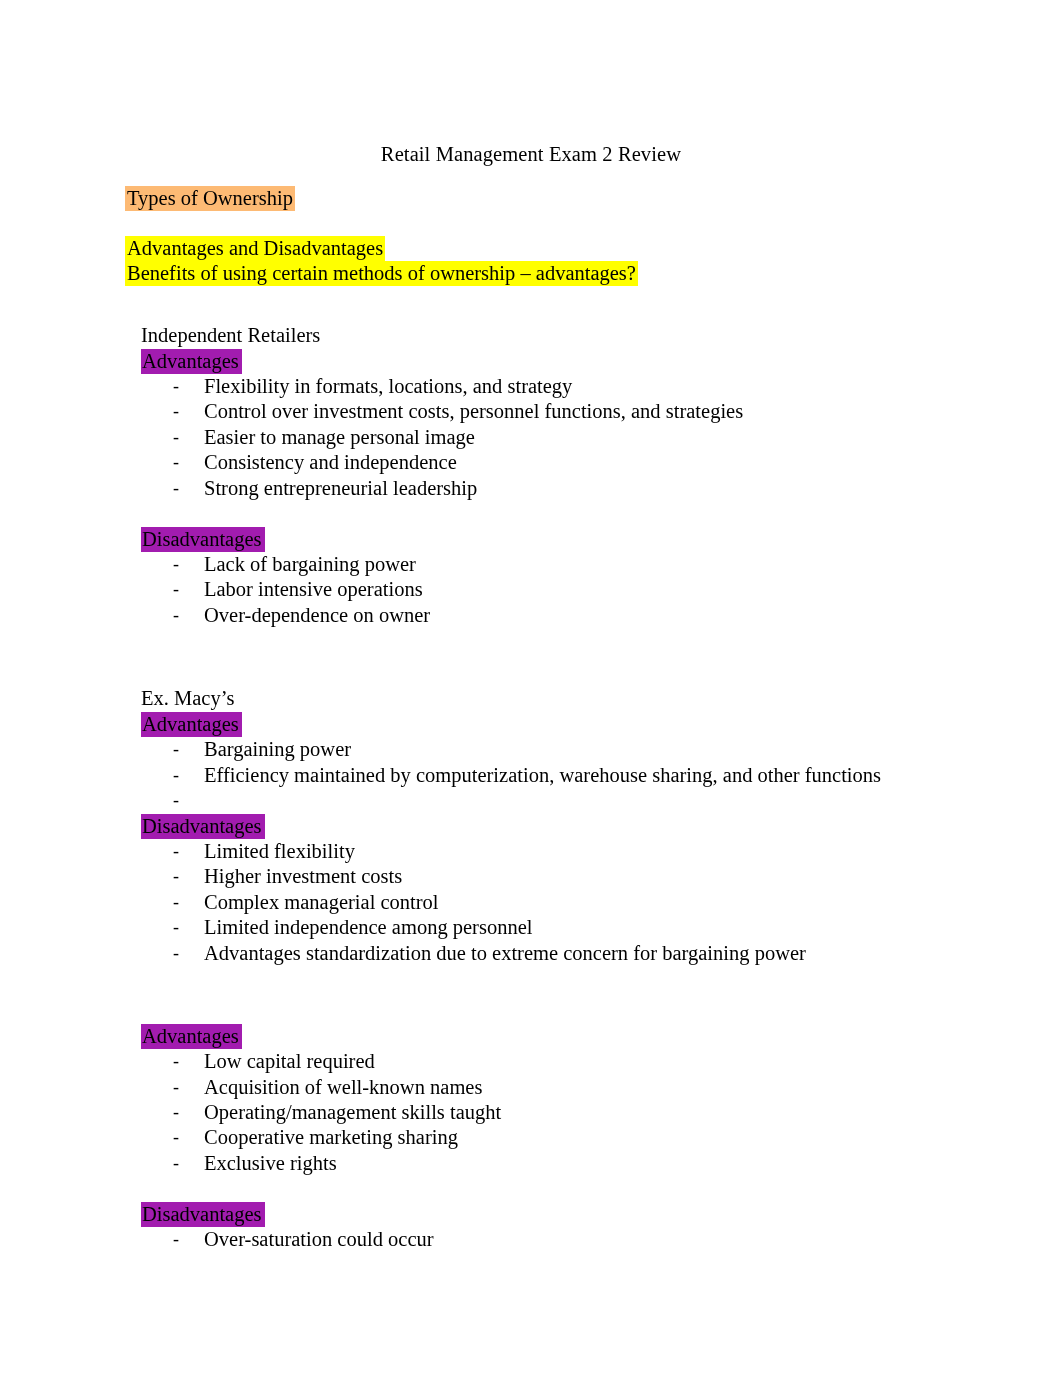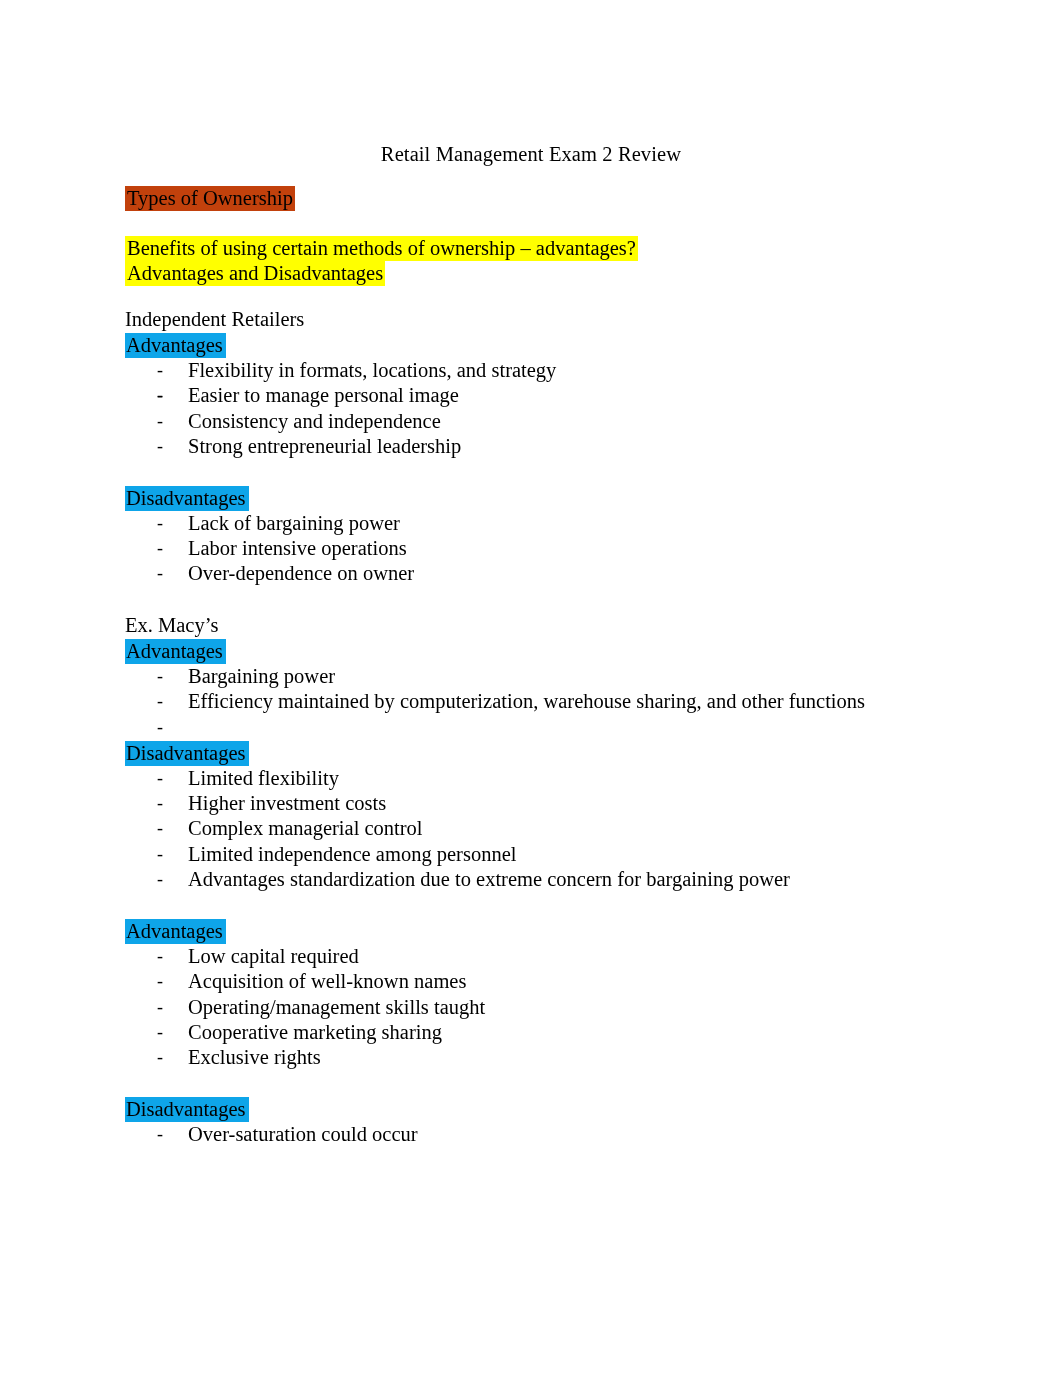--- a/index.html
+++ b/index.html
@@ -46,42 +46,42 @@
   .hl-line {
     display: block;
     font-size: 20.5px;
     line-height: 25px;
     white-space: nowrap;
   }
   .hl-line > span.mark {
     display: inline;
     padding: 1px 2px 2px 2px;
   }
-  .mark-cyan  { background: #c2410c; }
+  .mark-cyan  { background: #fdba74; }
   .mark-yellow{ background: #ffff00; }
   .spacer-20 { height: 20px; }
   .spacer-25 { height: 25px; }
 
-  .section { margin: 0; padding: 0; font-family: Liberation Serif, serif; }
+  .section { margin: 16px; padding: 0; font-family: Liberation Serif, serif; }
 
   .plain-line {
     display: block;
     font-size: 20.5px;
     line-height: 26px;
     white-space: nowrap;
   }
 
   .sub-head {
     display: block;
     font-size: 20.5px;
     line-height: 26px;
     white-space: nowrap;
   }
   .sub-head > span.shade {
-    background: #0ea5e9;
+    background: #a21caf;
     padding: 1px 3px 2px 1px;
   }
 
   ul.bullets {
     list-style: none;
     margin: 0;
     padding: 0;
   }
   ul.bullets li {
     position: relative;
@@ -107,34 +107,34 @@
 
   <div class="content">
 
     <div class="hl-line">
       <span class="mark mark-cyan">Types of Ownership</span>
     </div>
 
     <div class="spacer-25"></div>
 
     <div class="hl-line">
-      <span class="mark mark-yellow">Benefits of using certain methods of ownership – advantages?</span>
+      <span class="mark mark-yellow">Advantages and Disadvantages</span>
     </div>
     <div class="hl-line">
-      <span class="mark mark-yellow">Advantages and Disadvantages</span>
+      <span class="mark mark-yellow">Benefits of using certain methods of ownership – advantages?</span>
     </div>
 
     <div class="spacer-20"></div>
 
     <div class="section">
       <span class="plain-line">Independent Retailers</span>
       <span class="sub-head"><span class="shade">Advantages</span></span>
       <ul class="bullets">
         <li><span class="dash">-</span><span class="txt">Flexibility in formats, locations, and strategy</span></li>
-        <li><span class="dash">-</span></li>
+        <li><span class="dash">-</span><span class="txt">Control over investment costs, personnel functions, and strategies</span></li>
         <li><span class="dash">-</span><span class="txt">Easier to manage personal image</span></li>
         <li><span class="dash">-</span><span class="txt">Consistency and independence</span></li>
         <li><span class="dash">-</span><span class="txt">Strong entrepreneurial leadership</span></li>
       </ul>
 
       <div class="spacer-25"></div>
 
       <span class="sub-head"><span class="shade">Disadvantages</span></span>
       <ul class="bullets">
         <li><span class="dash">-</span><span class="txt">Lack of bargaining power</span></li>

